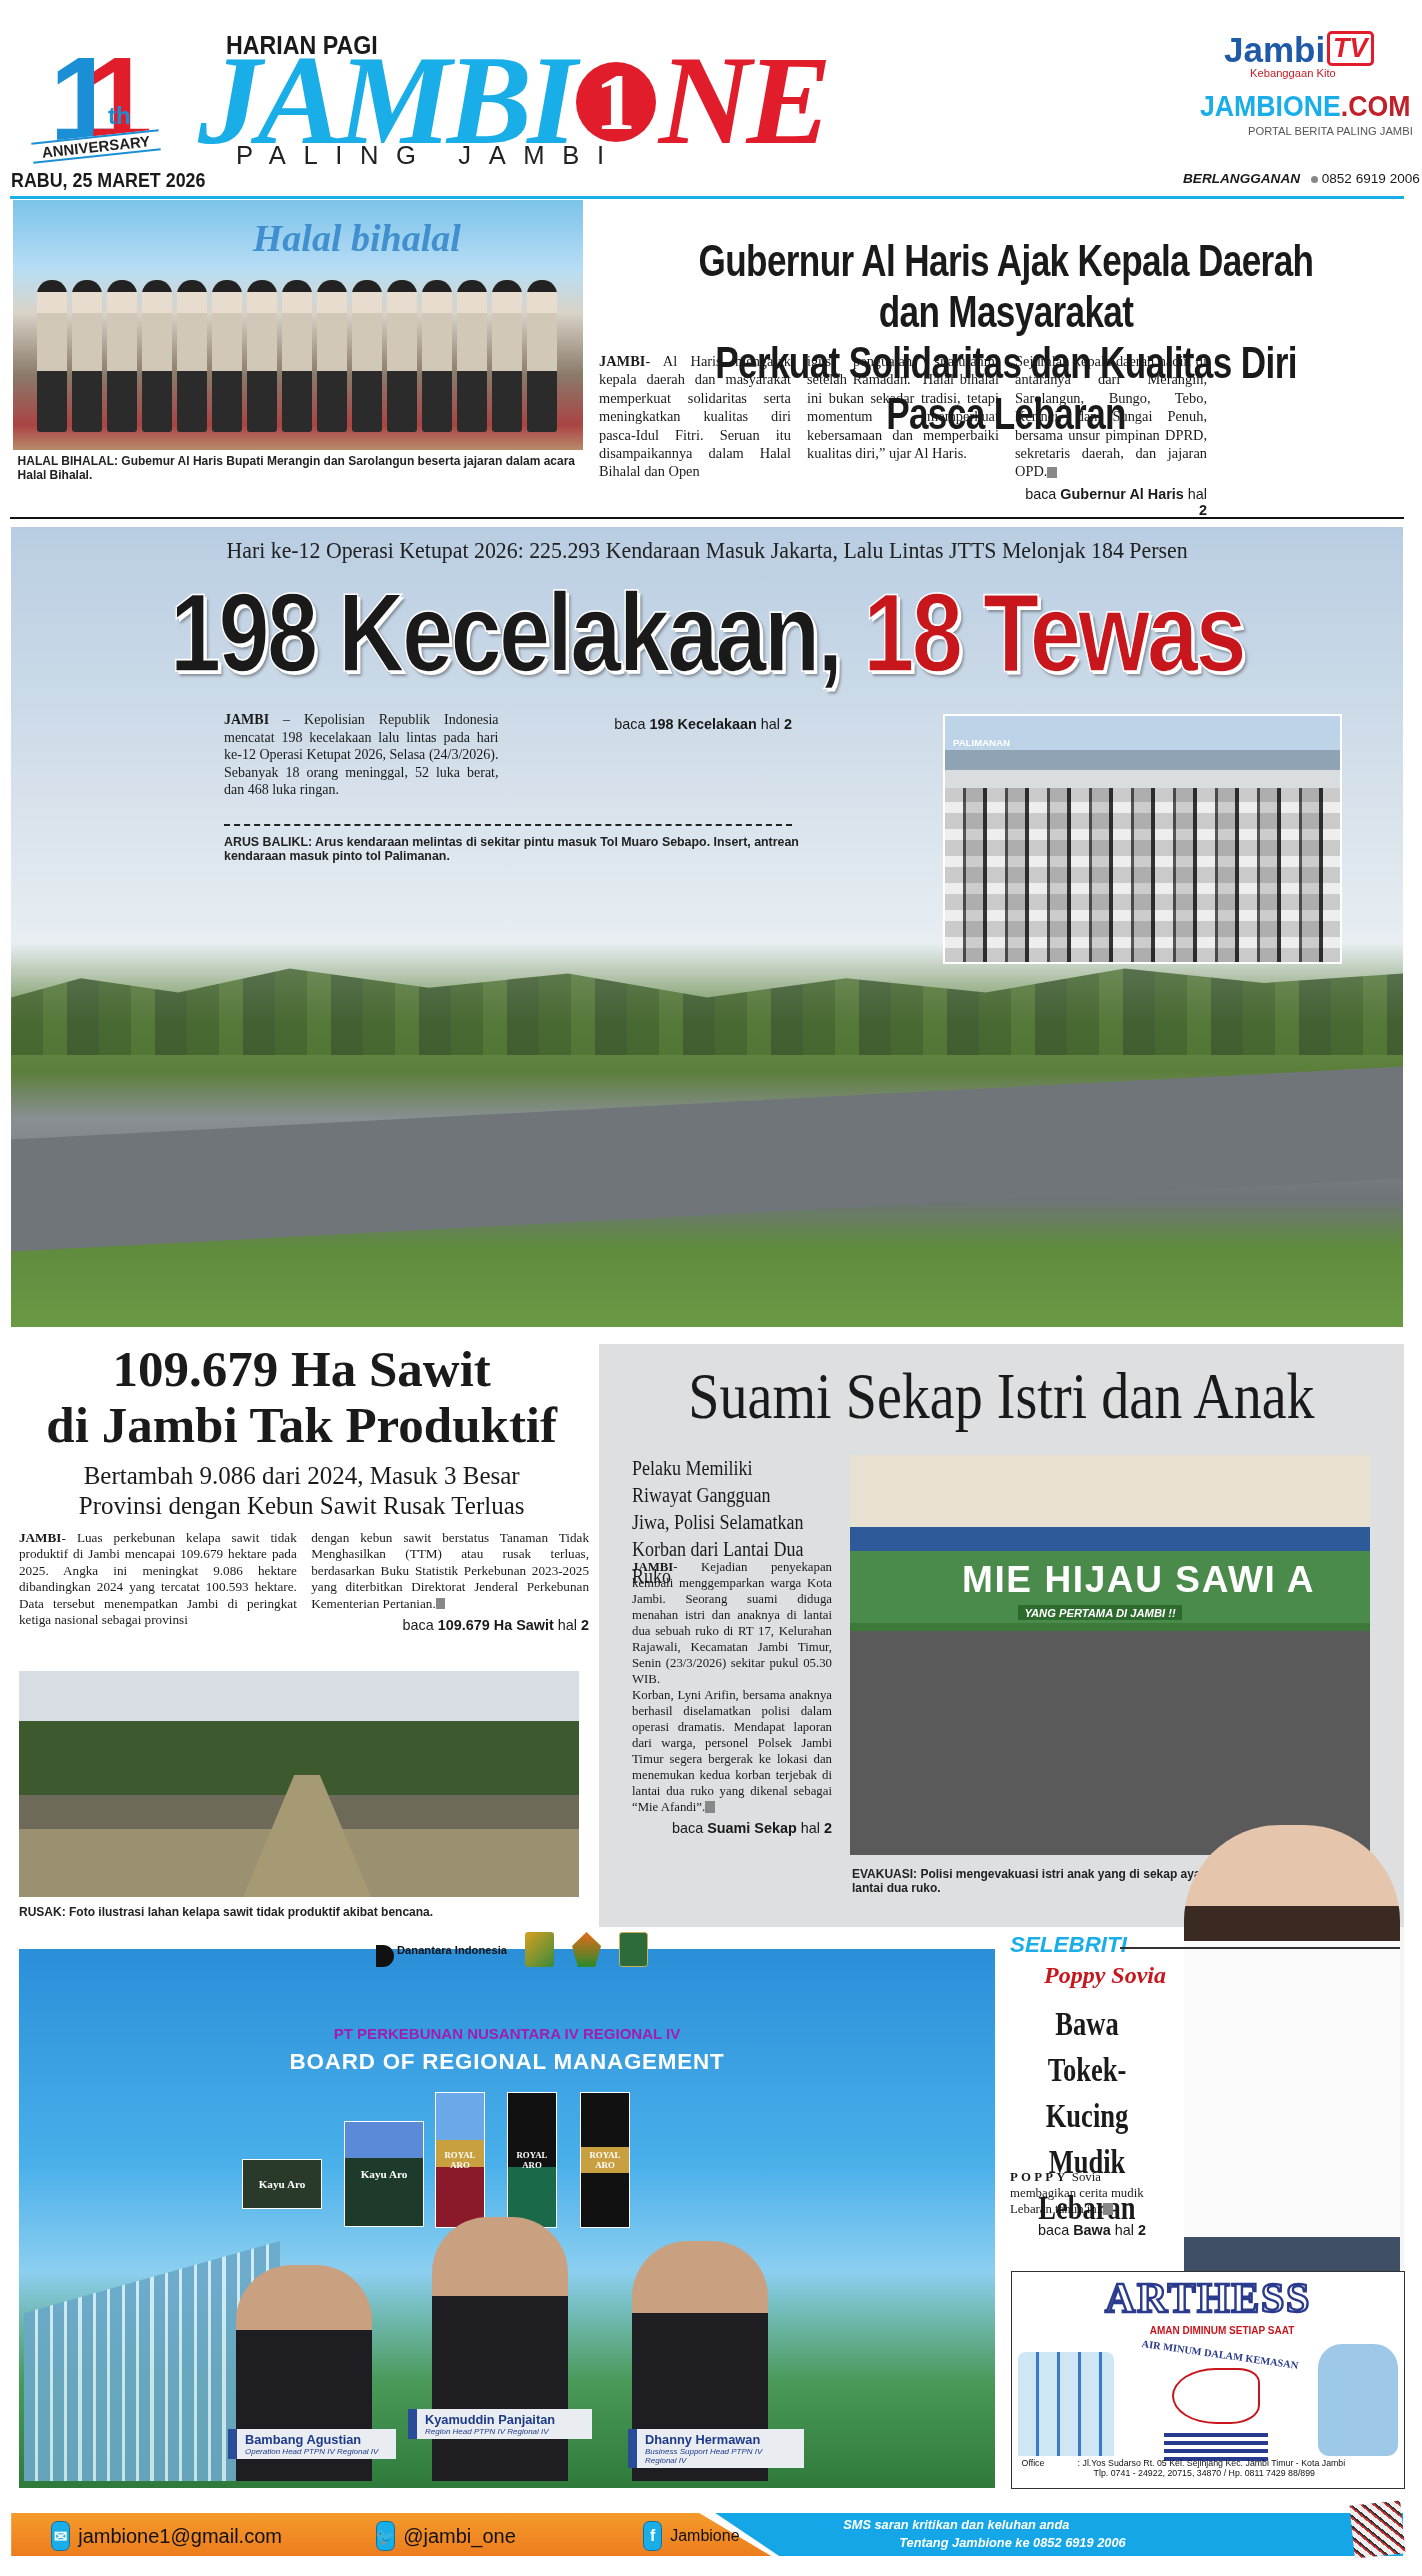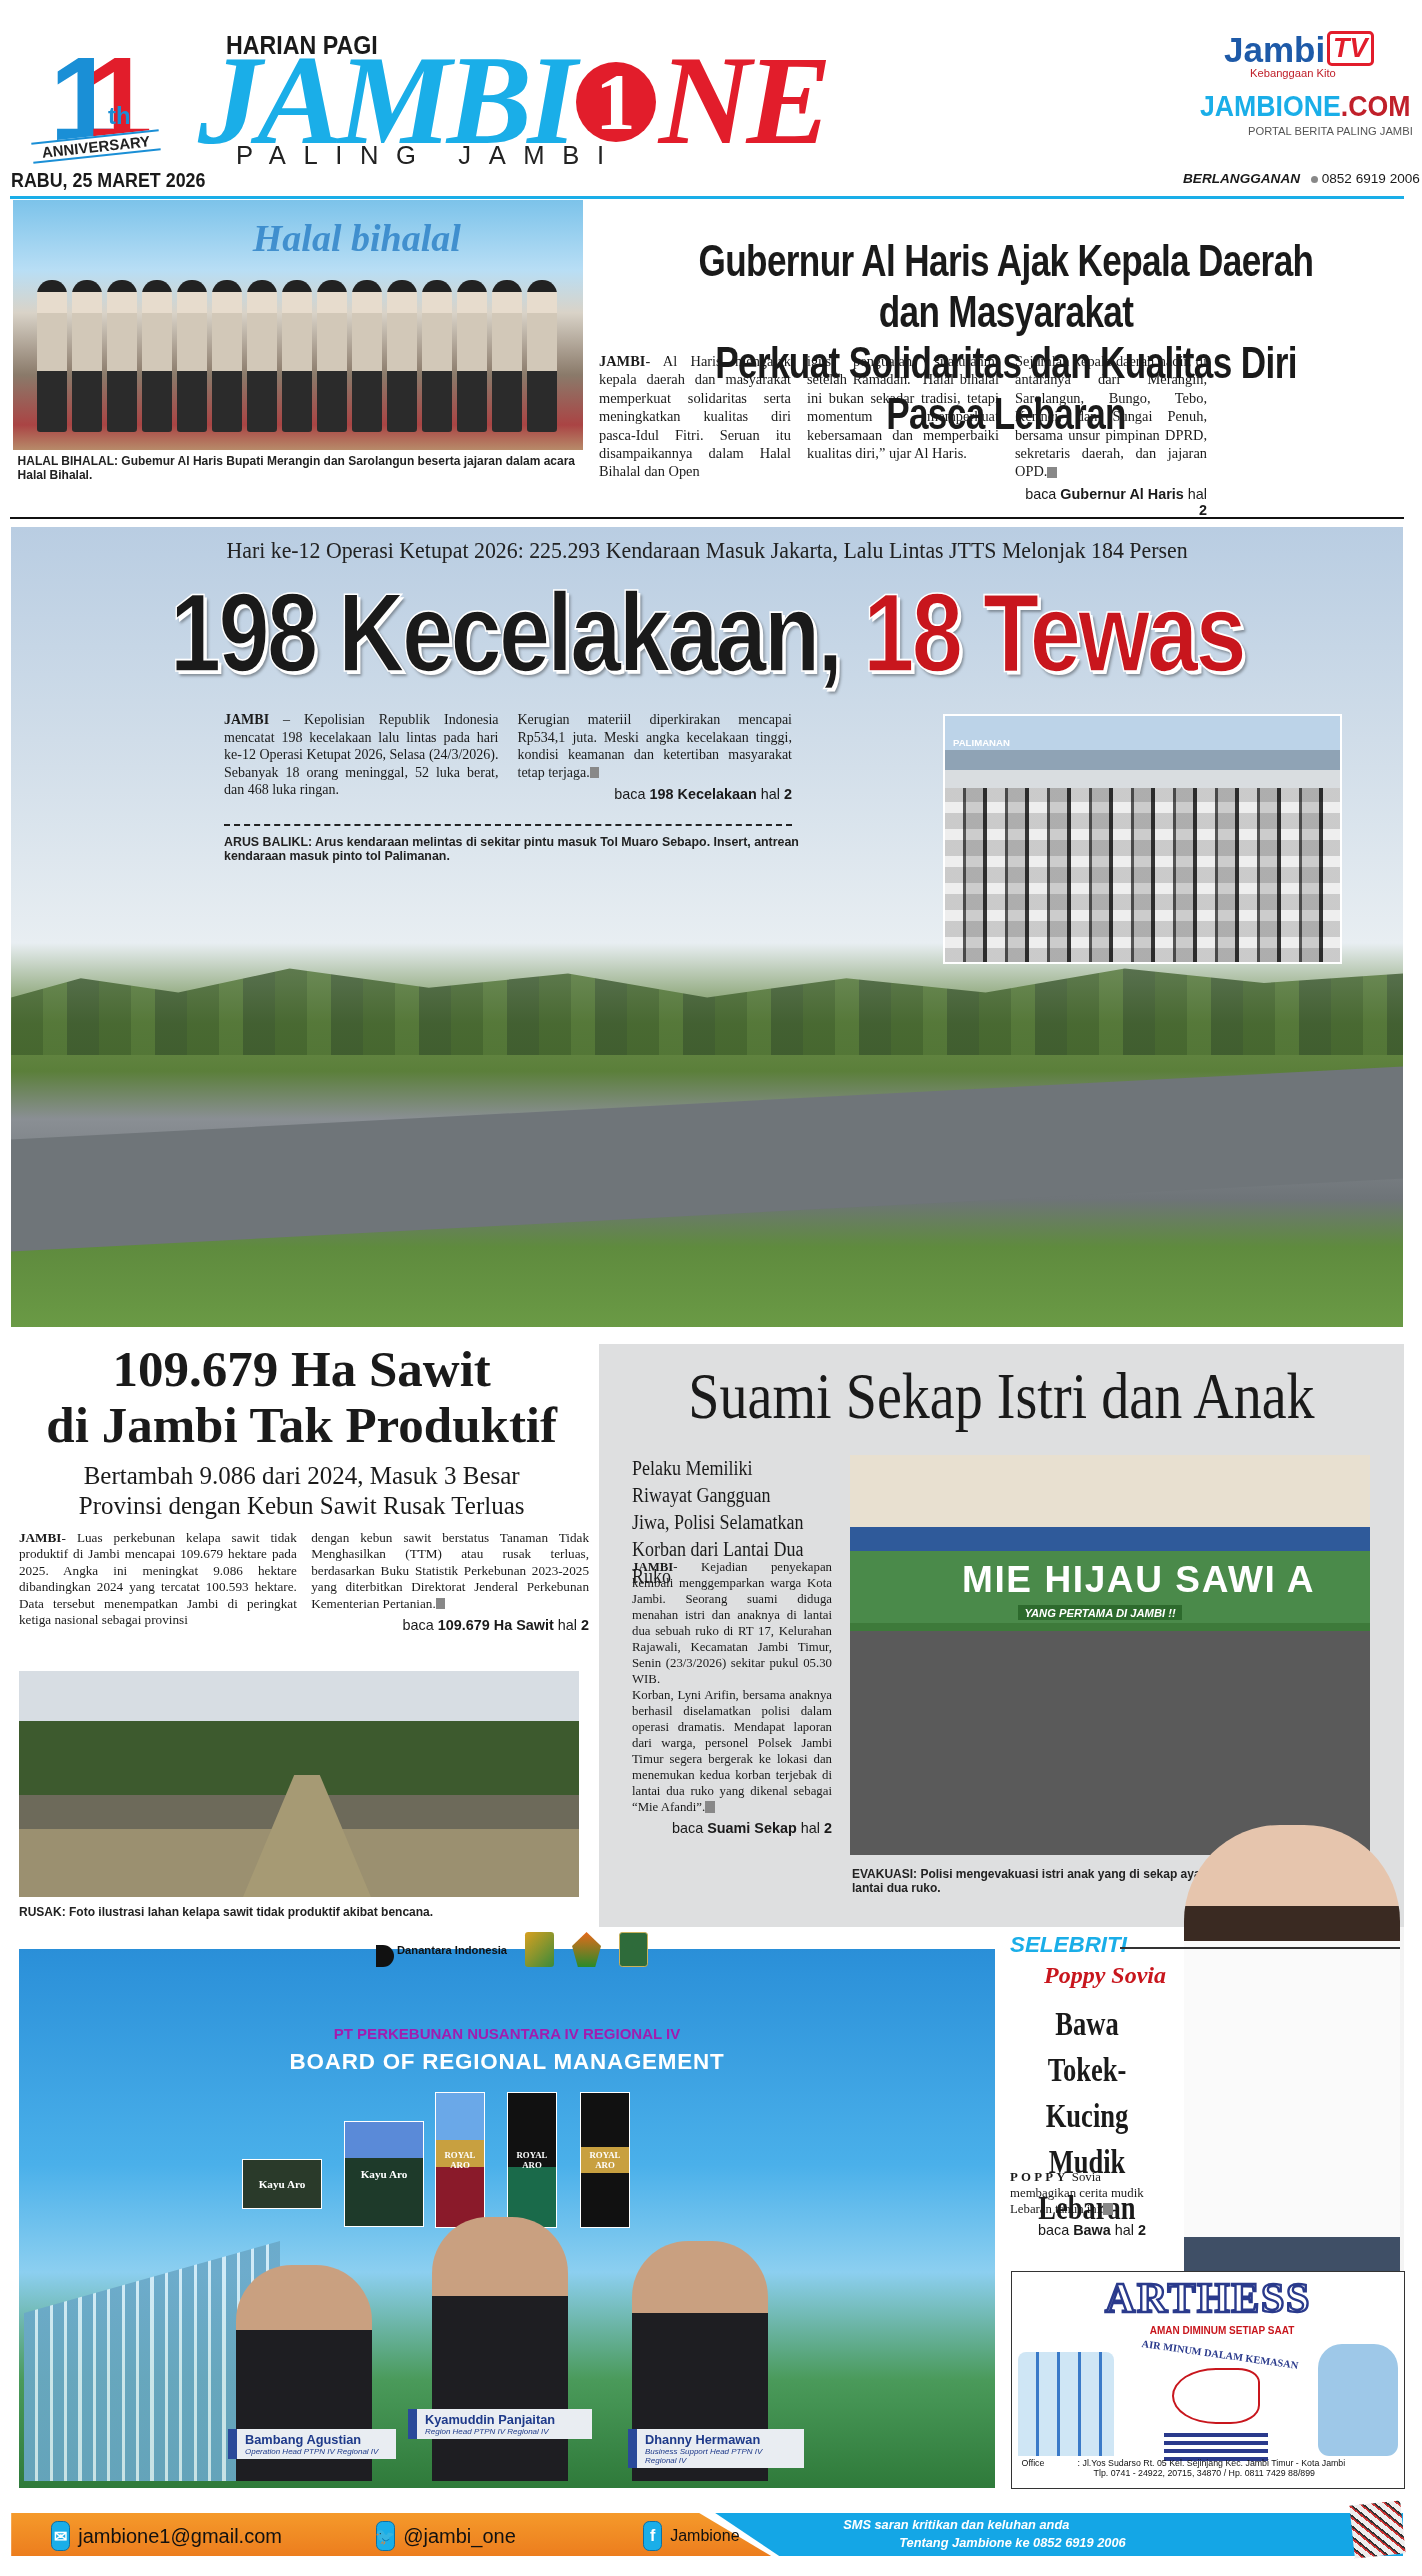--- a/index.html
+++ b/index.html
@@ -204,21 +204,20 @@
   <div class="trees"></div>
   <div class="road"></div>
 </div>
 <div class="abs kicker">Hari ke-12 Operasi Ketupat 2026: 225.293 Kendaraan Masuk Jakarta, Lalu Lintas JTTS Melonjak 184 Persen</div>
 <div class="abs mega">
   <span>198 Kecelakaan,</span> <span class="red">18 Tewas</span>
 </div>
 <div class="abs main-body">
   <p class="body"><b>JAMBI</b><span> – Kepolisian Republik Indonesia mencatat 198 kecelakaan lalu lintas pada hari ke-12 Operasi Ketupat 2026, Selasa (24/3/2026). Sebanyak 18 orang meninggal, 52 luka berat, dan 468 luka ringan.</span></p>
   <div>
-    <p class="body"><span>Kerugian materiil diperkirakan mencapai Rp534,1 juta. Meski angka kecelakaan tinggi, kondisi keamanan dan ketertiban masyarakat tetap terjaga.</span><span class="endmark"></span></p>
     <div class="baca">
       <span>baca</span> <b>198 Kecelakaan</b> <span>hal</span> <b>2</b>
     </div>
   </div>
 </div>
 <div class="abs dash"></div>
 <div class="abs caption main-cap">ARUS BALIKL: Arus kendaraan melintas di sekitar pintu masuk Tol Muaro Sebapo. Insert, antrean kendaraan masuk pinto tol Palimanan.</div>
 <div class="abs inset">
   <div class="tollbar">PALIMANAN</div>
   <div class="cars"></div>

